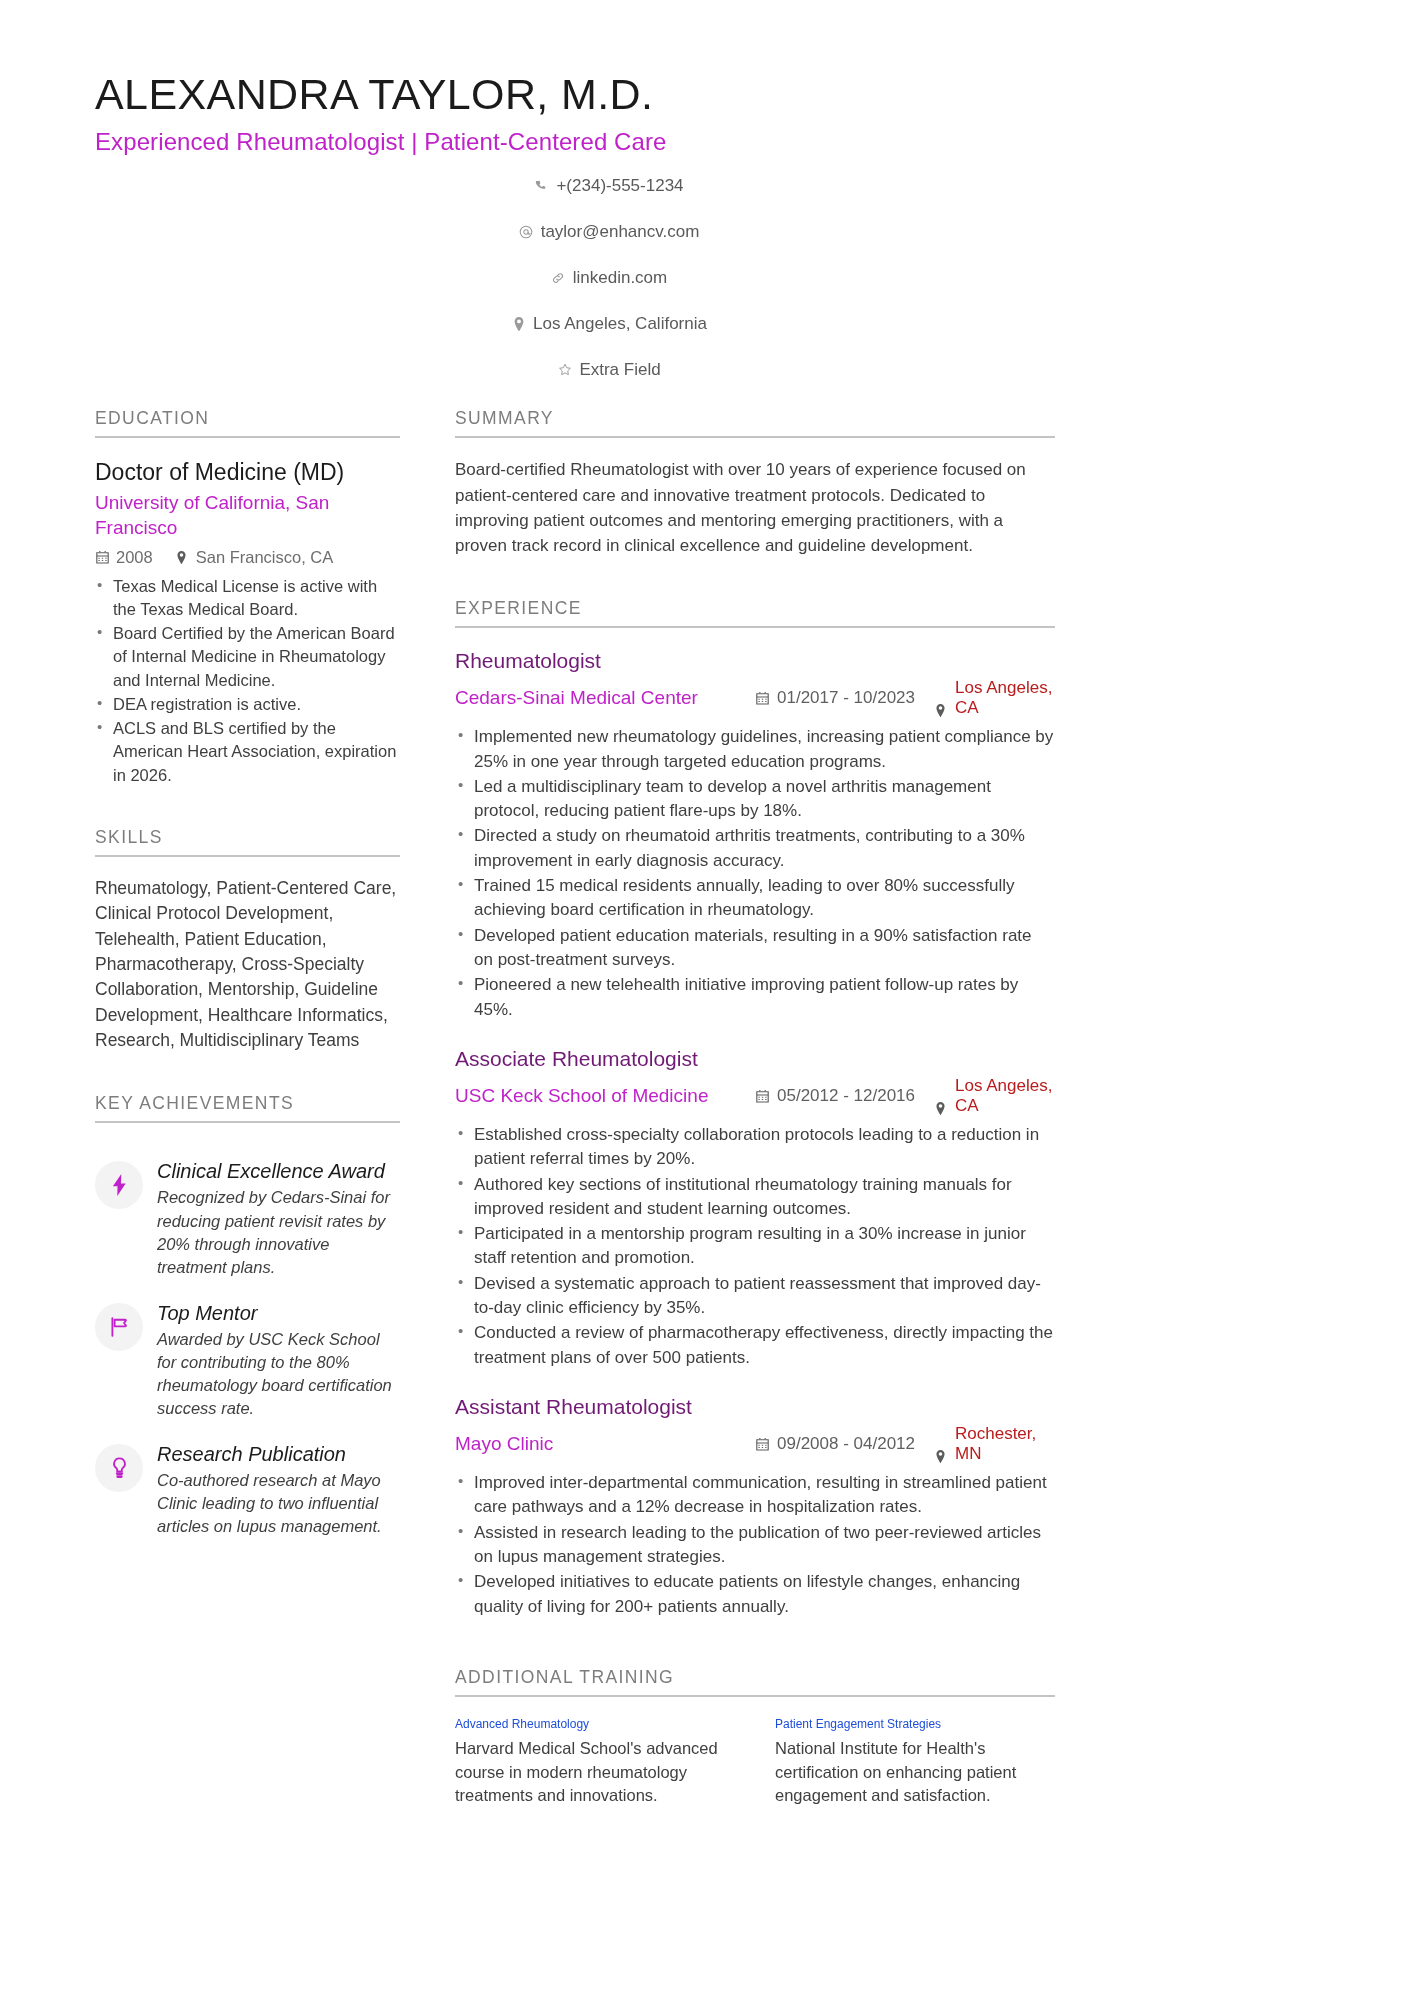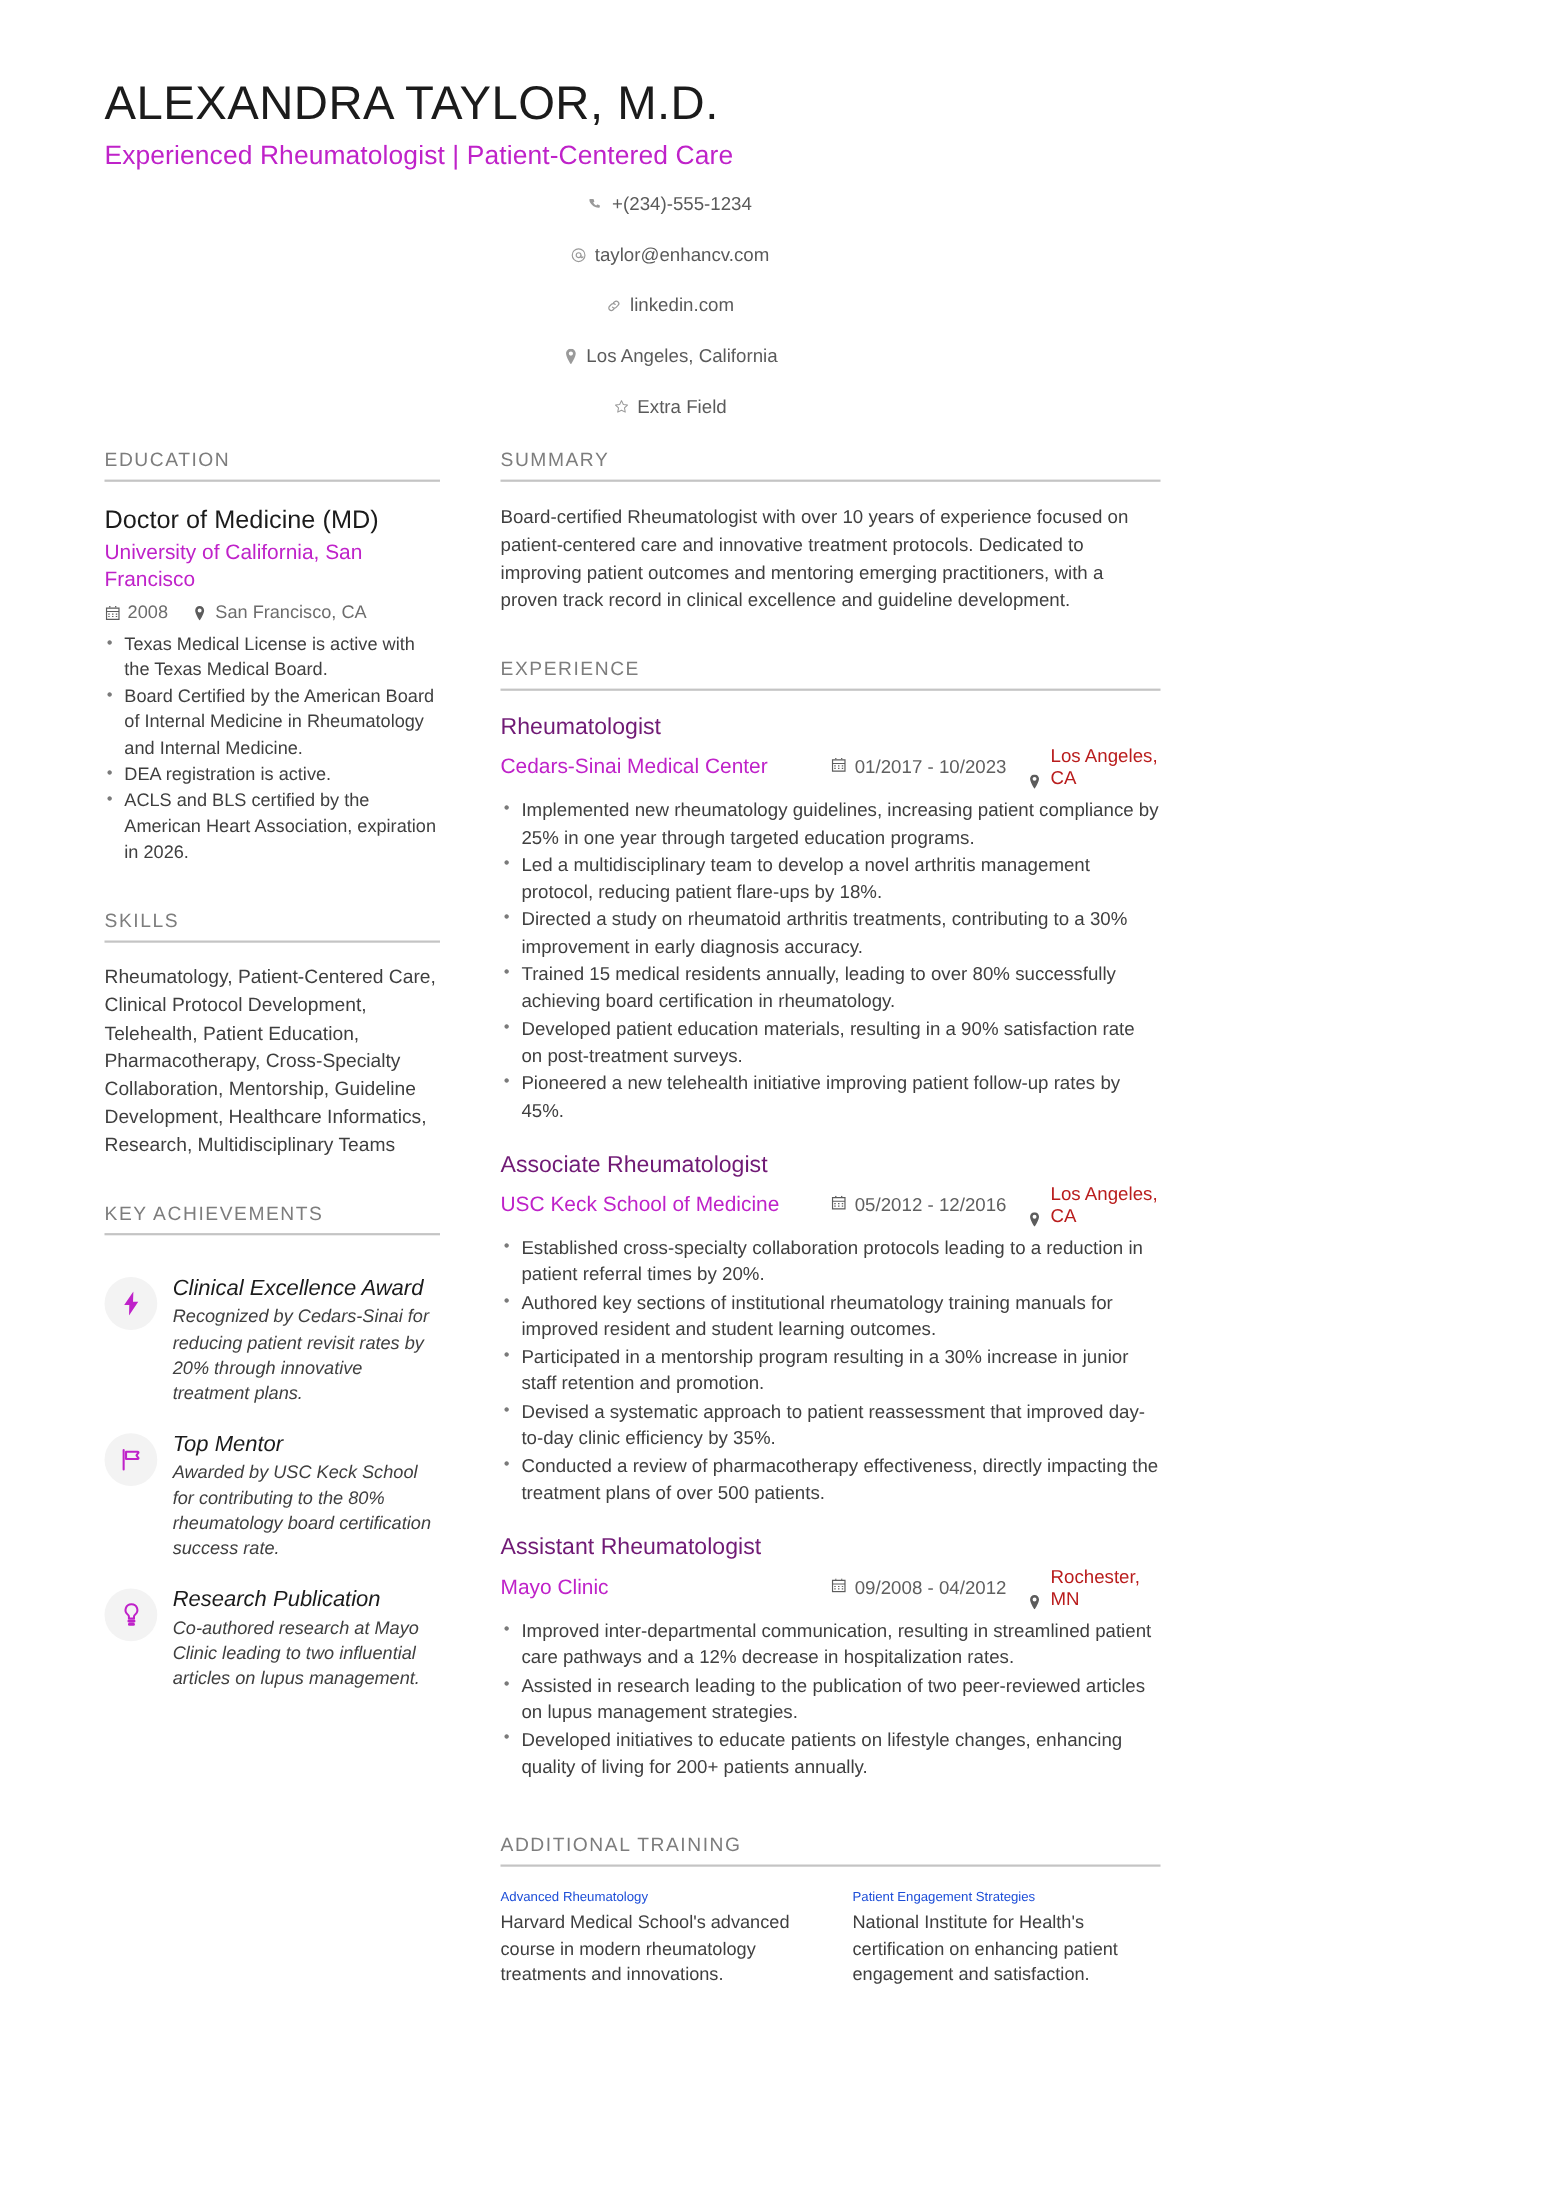--- a/index.html
+++ b/index.html
@@ -205,21 +205,21 @@
     margin-top: 5px;
     font-size: 17px;
   }
   .job-company {
     color: #bf22c9;
     font-size: 19px;
     min-width: 300px;
   }
   .job-dates {
     display: inline-flex;
-    align-items: flex-start;
+    align-items: center;
     gap: 8px;
     color: #5f5f5f;
     min-width: 178px;
   }
   .job-loc {
     display: inline-flex;
     align-items: flex-end;
     gap: 8px;
     color: #b91c1c;
   }

